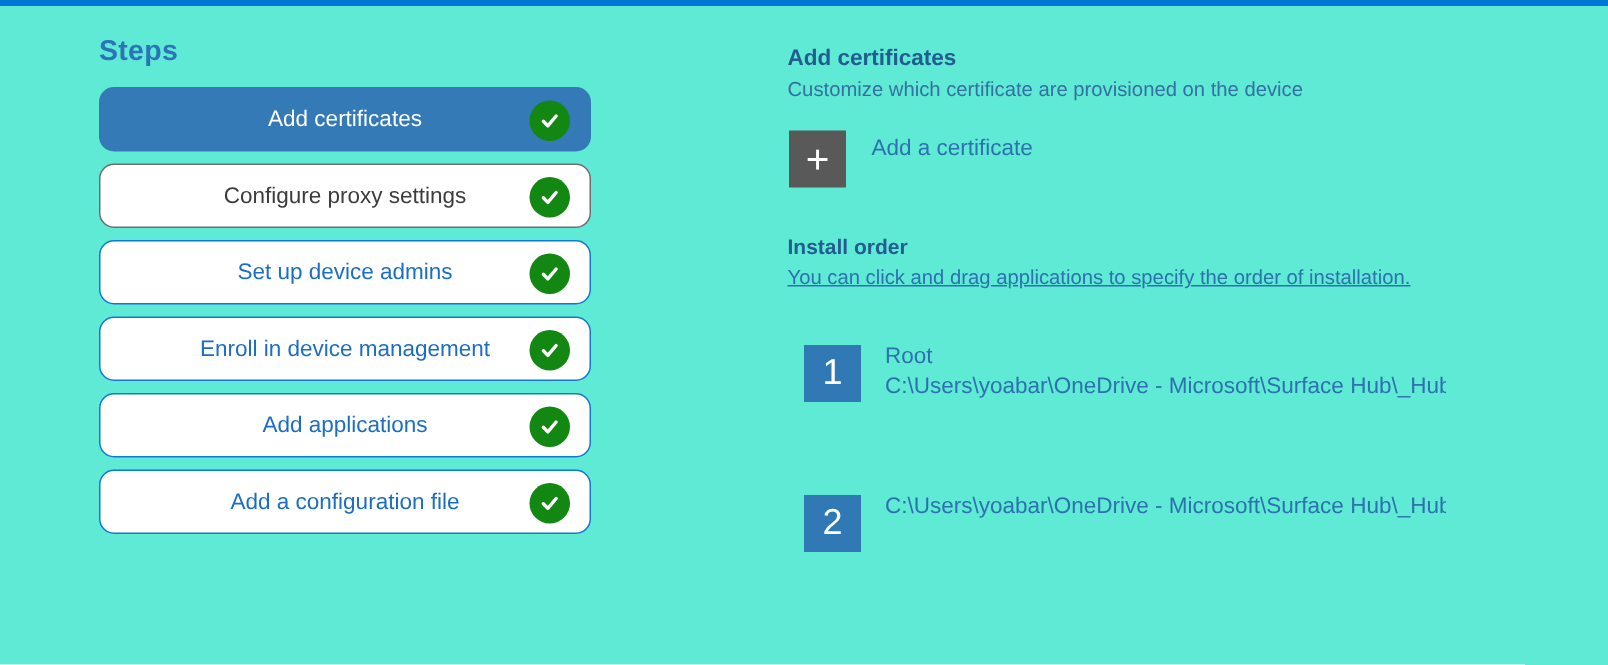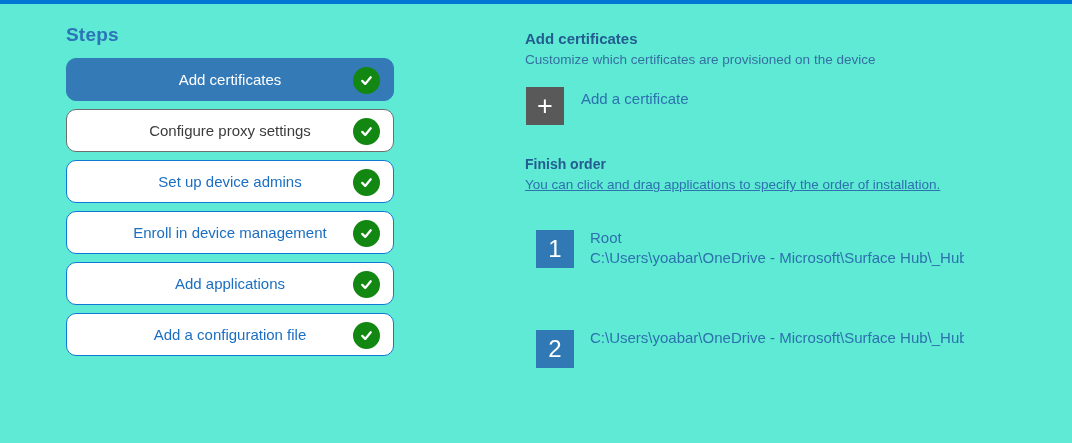--- a/index.html
+++ b/index.html
@@ -147,28 +147,28 @@
       <span>Add a configuration file</span>
       <span class="check">
         <svg viewBox="0 0 24 24">
             <path d="M6 12.5l4.2 4.3L18 7.5" stroke="#fff" stroke-width="3.2" fill="none" stroke-linecap="round" stroke-linejoin="round"></path>
           </svg>
       </span>
     </div>
   </div>
 
   <div class="main-title">Add certificates</div>
-  <div class="main-subtitle">Customize which certificates are provisioned on the device</div>
+  <div class="main-subtitle">Customize which certificate are provisioned on the device</div>
 
   <div class="add-cert">
     <span class="plus-tile">+</span>
     <span class="add-cert-label">Add a certificate</span>
   </div>
 
-  <div class="install-title">Finish order</div>
+  <div class="install-title">Install order</div>
   <div class="install-subtitle">You can click and drag applications to specify the order of installation.</div>
 
   <div class="order-item item-0">
     <span class="num-tile">1</span>
     <span class="order-text">
       <div class="order-name">Root</div>
       <div class="order-path">C:\Users\yoabar\OneDrive - Microsoft\Surface Hub\_Hub2\Adm</div>
     </span>
   </div>
 

